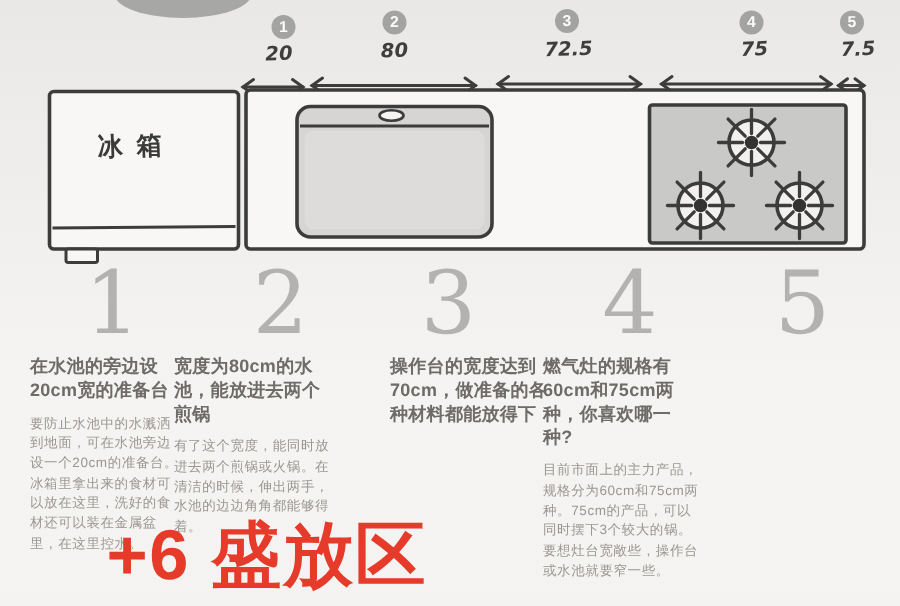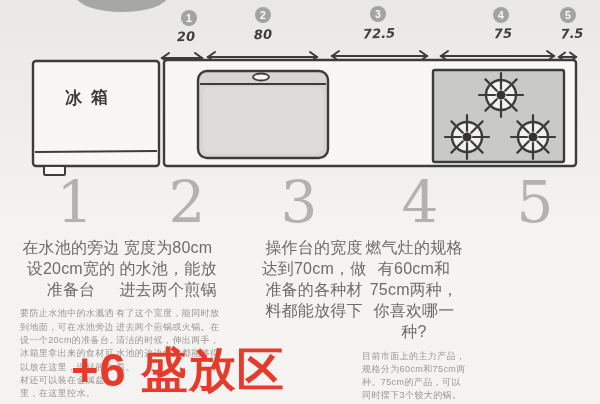--- a/index.html
+++ b/index.html
@@ -29,21 +29,21 @@
 
   
   .bignum{position:absolute;top:170px;width:60px;text-align:center;font-family:"DejaVu Serif",serif;
           font-size:58px;line-height:64px;color:#b3b2b0;}
   #n1{left:45px}#n2{left:157px}#n3{left:269px}#n4{left:390px}#n5{left:505px}
 
   
   .col{position:absolute;top:237px;}
   #c1{left:20px;width:102px}#c2{left:116px;width:104px}#c3{left:260px;width:108px}
   #c4{left:362px;width:104px}#c5{left:477px;width:118px}
-  .col h3{margin:0;font-size:16px;line-height:1.32;font-weight:normal;color:#6e6b68;letter-spacing:.2px;text-align:center;}
+  .col h3{margin:0;font-size:12px;line-height:1.32;font-weight:bold;color:#6e6b68;letter-spacing:.2px;}
   .col p{margin:7px 0 0 0;font-size:9px;line-height:1.48;color:#9b9692;letter-spacing:.4px;}
 
   
   .red-note{position:absolute;left:34px;top:339px;z-index:5;font-size:47px;font-weight:bold;
             color:#e63b2a;letter-spacing:1px;white-space:nowrap;margin-left:37px;}
 </style>
 </head>
 <body>
 
 <div id="page">

